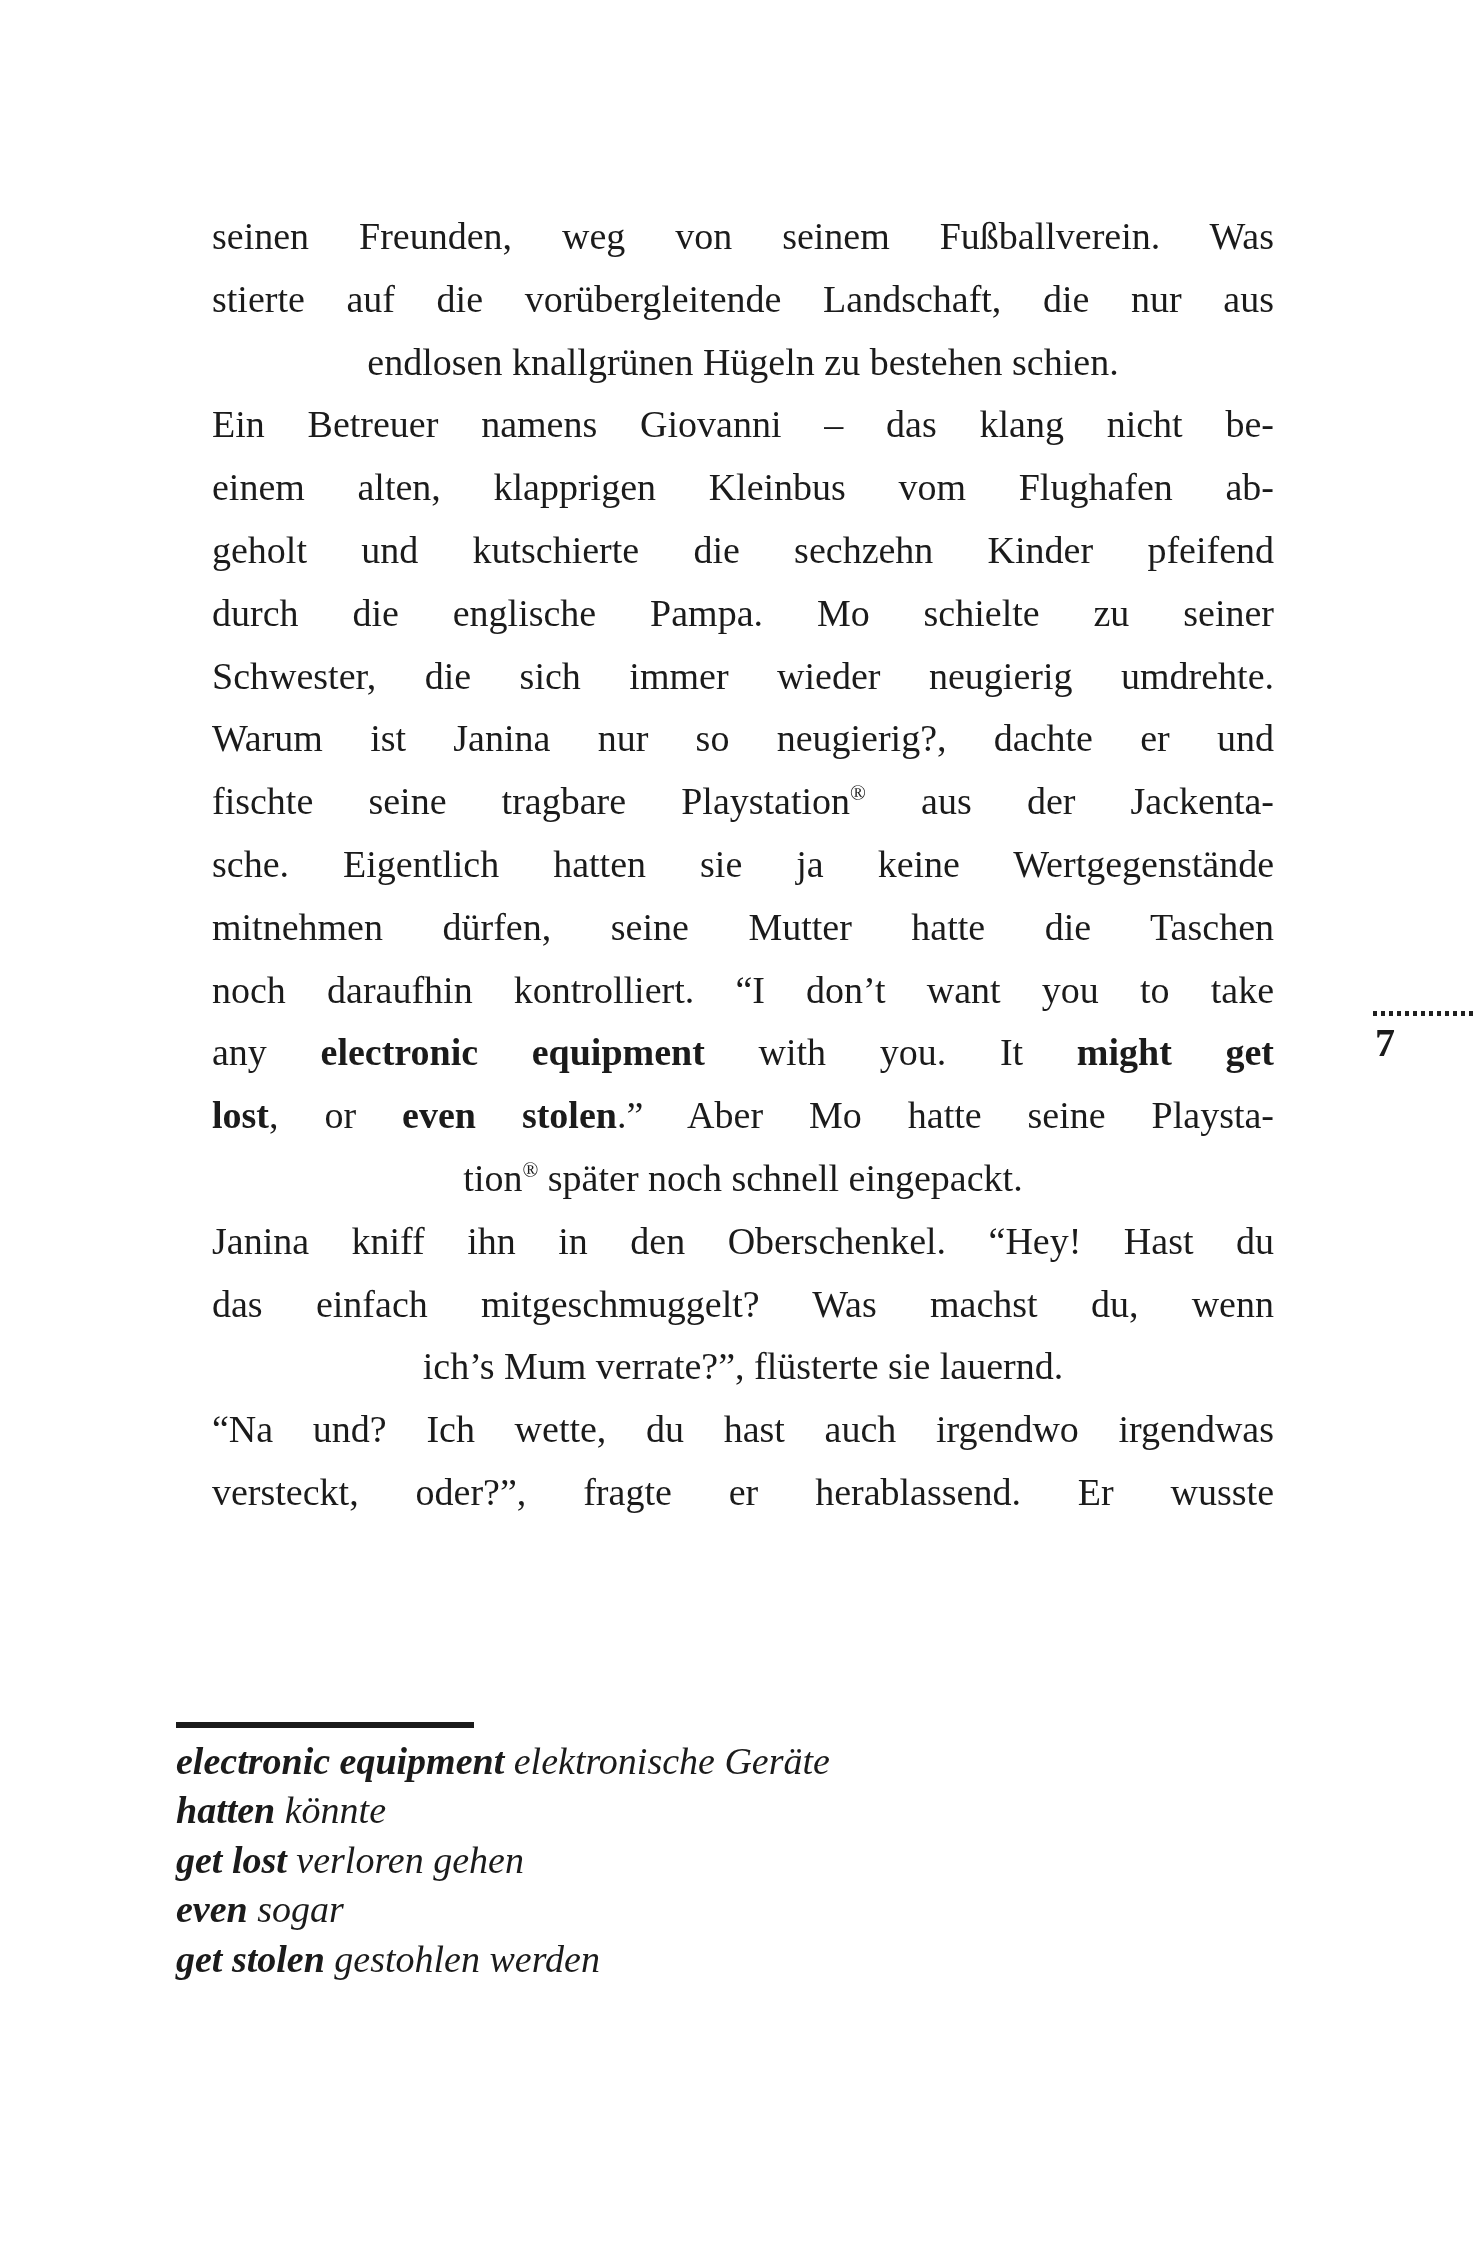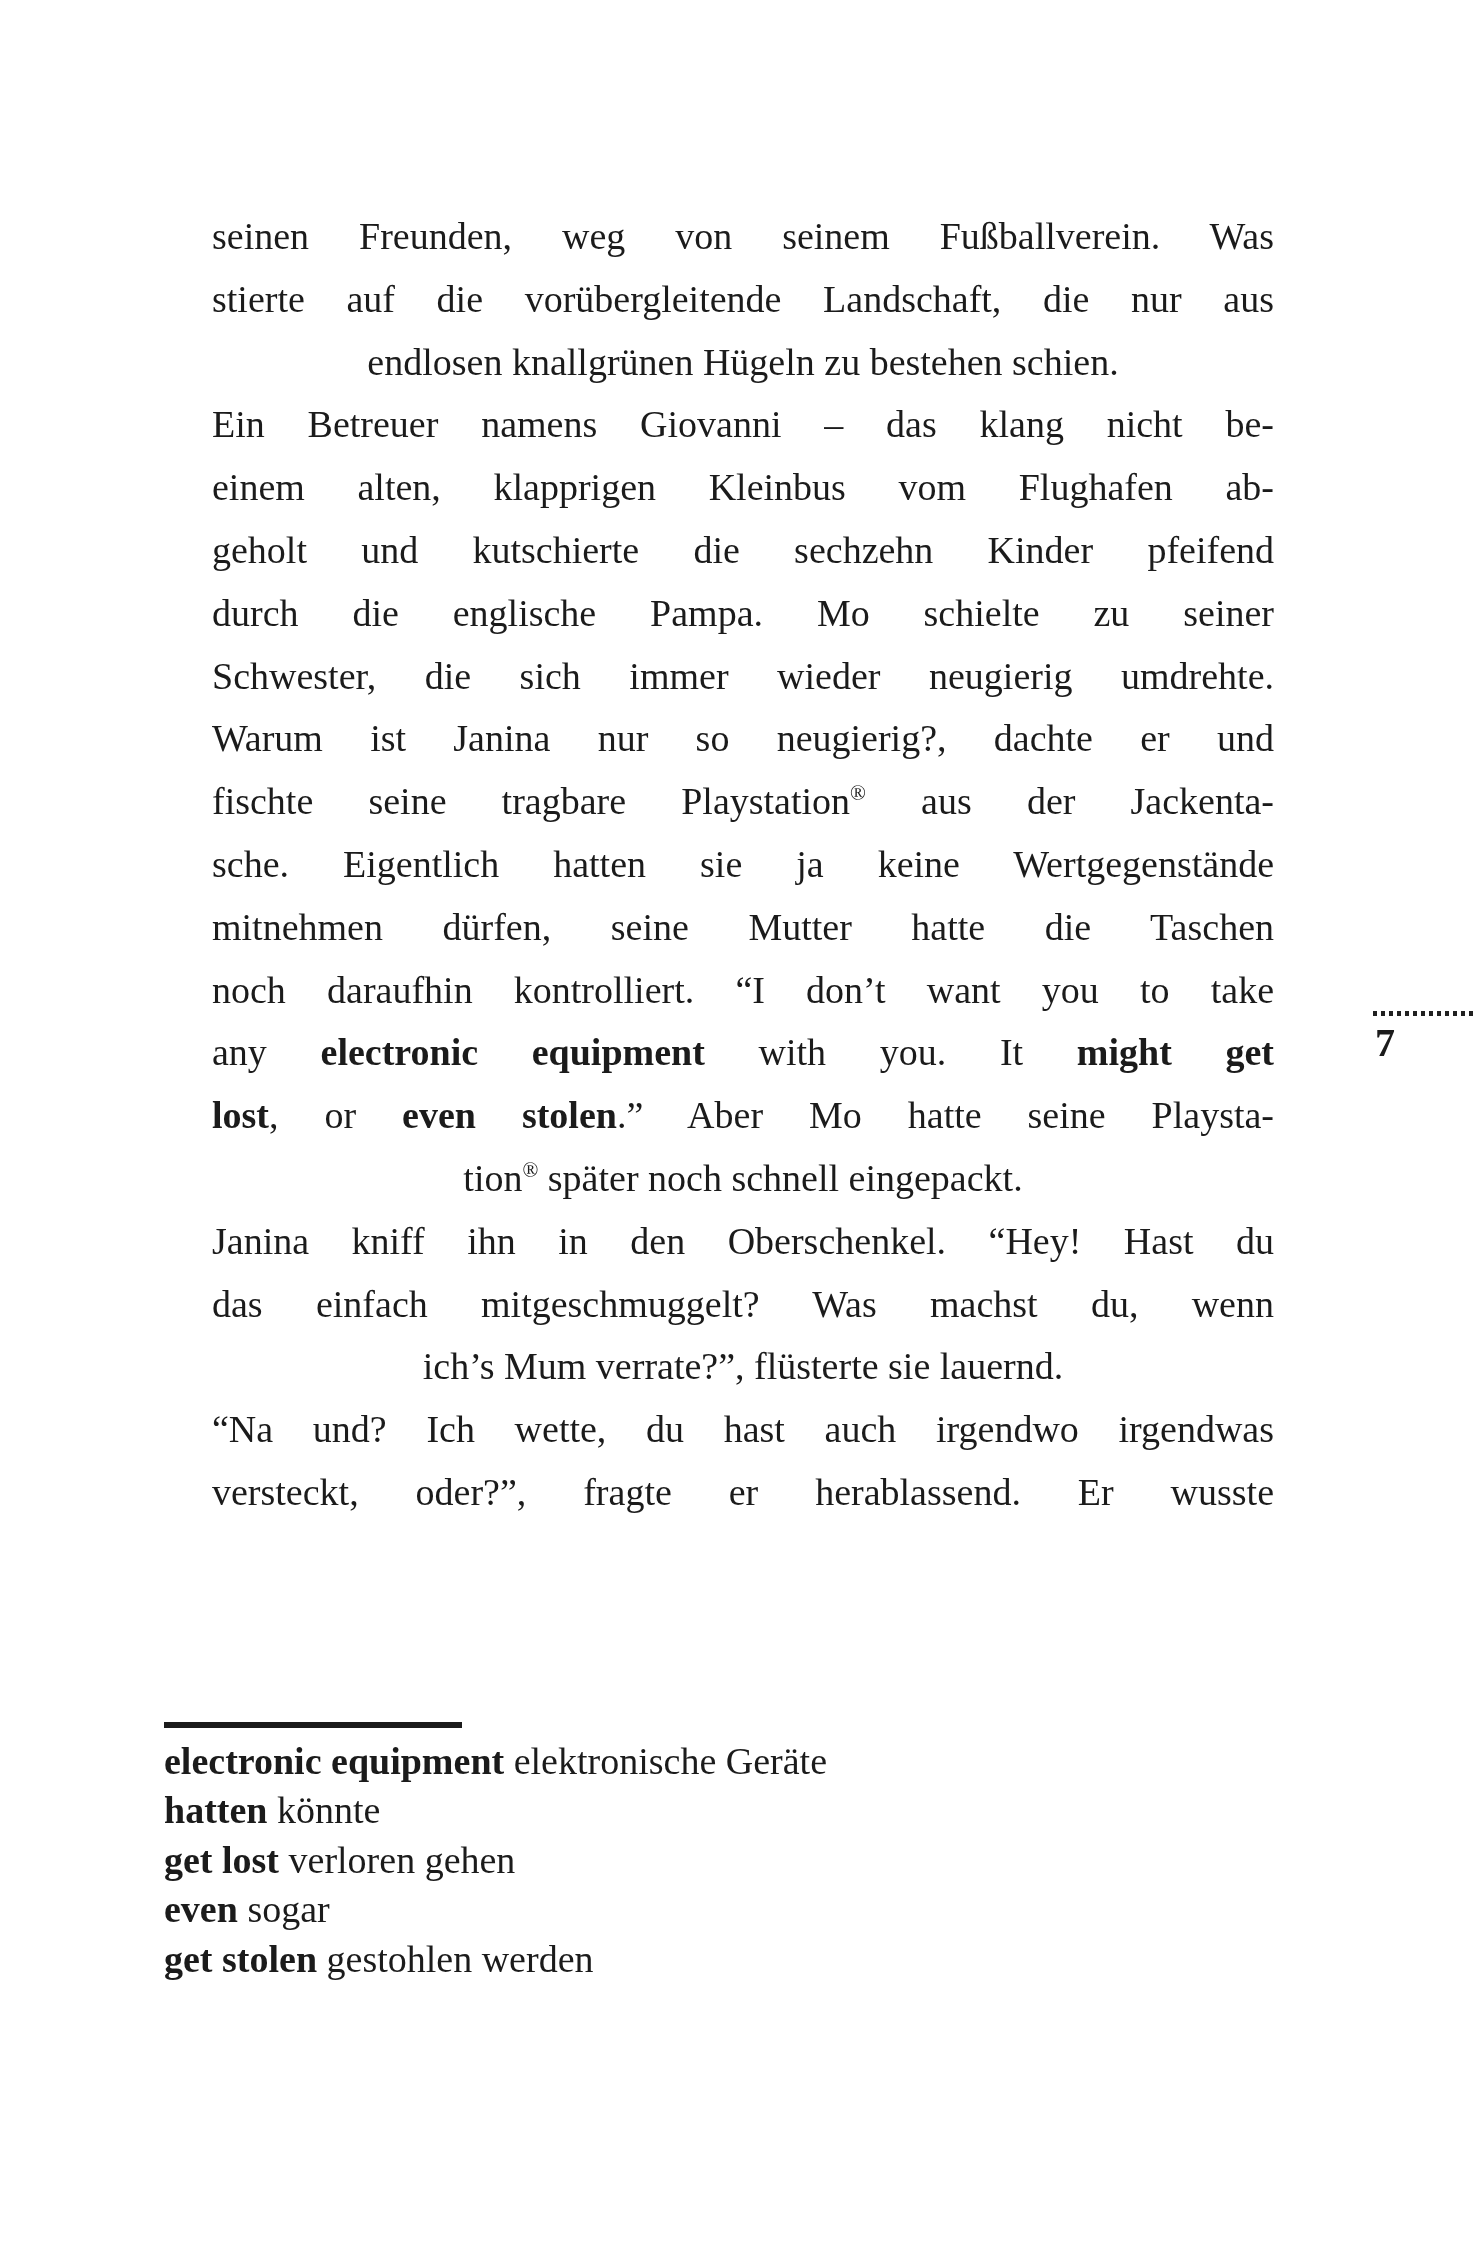--- a/index.html
+++ b/index.html
@@ -27,22 +27,22 @@
   .dots {
     width:104px; height:5px;
     background:repeating-linear-gradient(to right,#202020 0 4px,transparent 4px 8px);
   }
   .pnum {
     margin-top:7px; padding-left:2px;
     font-size:40px; font-weight:bold; line-height:1;
   }
   .vocab {
     position:absolute;
-    left:164px; top:1722px; width:960px;
-    font-size:38px; line-height:49.4px;
+    left:176px; top:1722px; width:960px;
+    font-size:38px; line-height:49.4px;font-style:italic;
   }
   .vrule { width:298px; height:6px; background:#1b1b1b; margin:0 0 9px 0; }
   .vline b { font-weight:bold; }
 </style>
 </head>
 <body>
 
 <div class="page">
 
   <div class="story">

